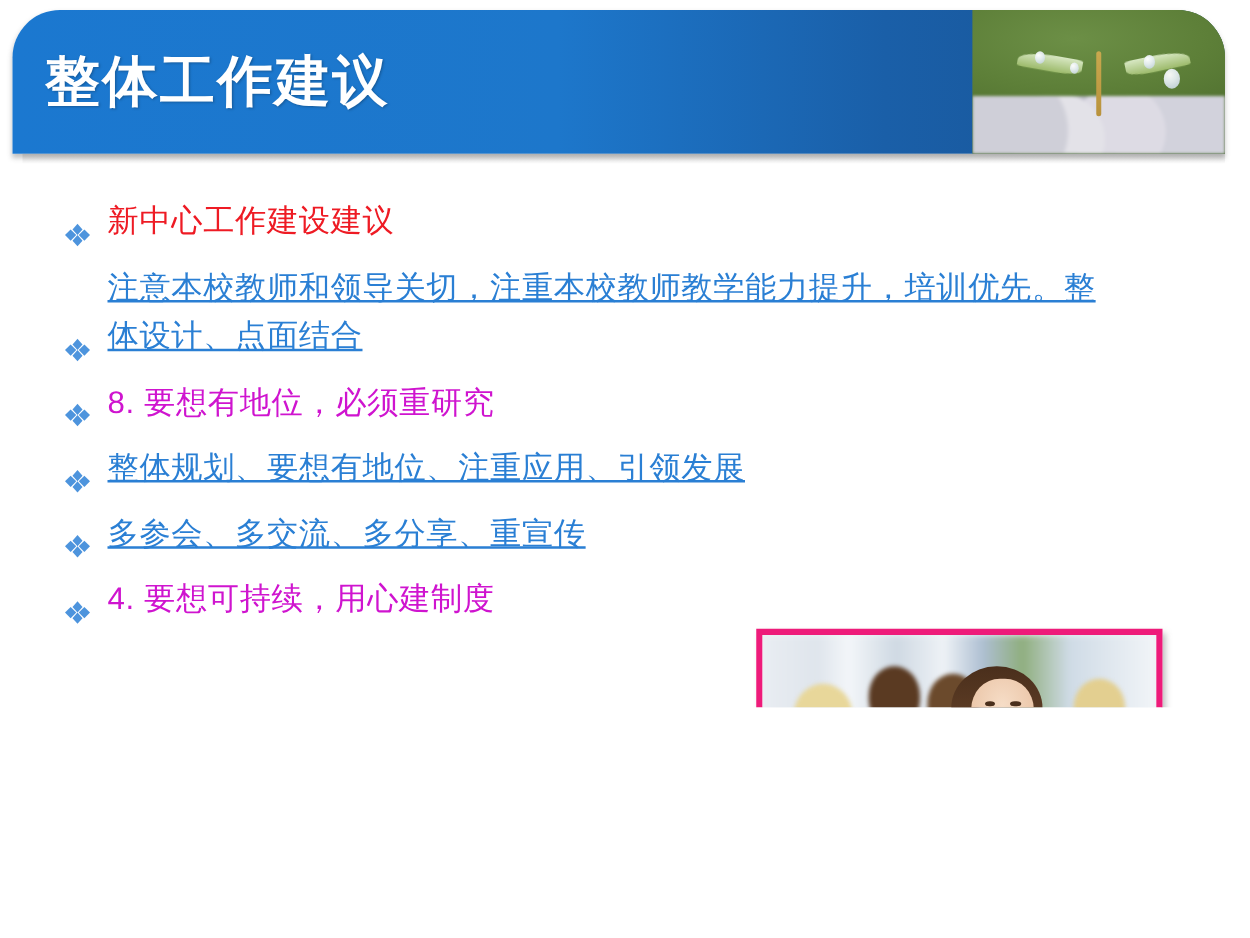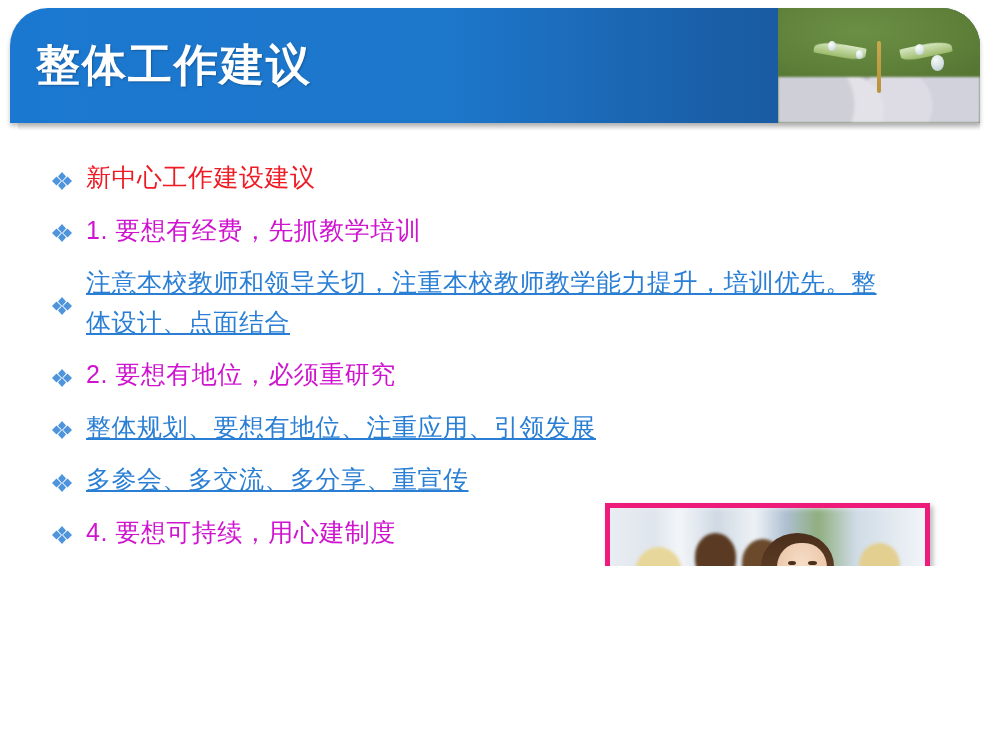--- a/index.html
+++ b/index.html
@@ -122,21 +122,21 @@
 
   
   .content {
     position: absolute;
     left: 52px;
     top: 158px;
     width: 900px;
   }
   .bullet-row {
     display: flex;
-    align-items: center;
+    align-items: flex-end;
     margin-bottom: 13px;
   }
   .bullet-mark {
     flex: 0 0 auto;
     width: 34px;
     padding-top: 6px;
     line-height: 1;
   }
   .bullet-mark svg { display: block; }
   .bullet-text {
@@ -350,54 +350,43 @@
         <svg width="20" height="20" viewBox="0 0 20 20">
           <polygon points="10,1 14,5.5 10,10 6,5.5" fill="#4d94dd"></polygon>
           <polygon points="10,10 14,14.5 10,19 6,14.5" fill="#4d94dd"></polygon>
           <polygon points="4.5,5.5 9,10 4.5,14.5 0,10" fill="#4d94dd"></polygon>
           <polygon points="15.5,5.5 20,10 15.5,14.5 11,10" fill="#4d94dd"></polygon>
         </svg>
       </span>
       <span class="bullet-text c-red">新中心工作建设建议</span>
     </div>
 
+
+    <div class="bullet-row row-wide">
+      <span class="bullet-mark">
+        <svg width="20" height="20" viewBox="0 0 20 20">
+          <polygon points="10,1 14,5.5 10,10 6,5.5" fill="#4d94dd"></polygon>
+          <polygon points="10,10 14,14.5 10,19 6,14.5" fill="#4d94dd"></polygon>
+          <polygon points="4.5,5.5 9,10 4.5,14.5 0,10" fill="#4d94dd"></polygon>
+          <polygon points="15.5,5.5 20,10 15.5,14.5 11,10" fill="#4d94dd"></polygon>
+        </svg>
+      </span>
+      <span class="bullet-text c-blue">注意本校教师和领导关切，注重本校教师教学能力提升，培训优先。整体设计、点面结合</span>
+    </div>
+
     <div class="bullet-row">
       <span class="bullet-mark">
         <svg width="20" height="20" viewBox="0 0 20 20">
           <polygon points="10,1 14,5.5 10,10 6,5.5" fill="#4d94dd"></polygon>
           <polygon points="10,10 14,14.5 10,19 6,14.5" fill="#4d94dd"></polygon>
           <polygon points="4.5,5.5 9,10 4.5,14.5 0,10" fill="#4d94dd"></polygon>
           <polygon points="15.5,5.5 20,10 15.5,14.5 11,10" fill="#4d94dd"></polygon>
         </svg>
       </span>
-      <span class="bullet-text c-purple">1. 要想有经费，先抓教学培训</span>
-    </div>
-
-    <div class="bullet-row row-wide">
-      <span class="bullet-mark">
-        <svg width="20" height="20" viewBox="0 0 20 20">
-          <polygon points="10,1 14,5.5 10,10 6,5.5" fill="#4d94dd"></polygon>
-          <polygon points="10,10 14,14.5 10,19 6,14.5" fill="#4d94dd"></polygon>
-          <polygon points="4.5,5.5 9,10 4.5,14.5 0,10" fill="#4d94dd"></polygon>
-          <polygon points="15.5,5.5 20,10 15.5,14.5 11,10" fill="#4d94dd"></polygon>
-        </svg>
-      </span>
-      <span class="bullet-text c-blue">注意本校教师和领导关切，注重本校教师教学能力提升，培训优先。整体设计、点面结合</span>
-    </div>
-
-    <div class="bullet-row">
-      <span class="bullet-mark">
-        <svg width="20" height="20" viewBox="0 0 20 20">
-          <polygon points="10,1 14,5.5 10,10 6,5.5" fill="#4d94dd"></polygon>
-          <polygon points="10,10 14,14.5 10,19 6,14.5" fill="#4d94dd"></polygon>
-          <polygon points="4.5,5.5 9,10 4.5,14.5 0,10" fill="#4d94dd"></polygon>
-          <polygon points="15.5,5.5 20,10 15.5,14.5 11,10" fill="#4d94dd"></polygon>
-        </svg>
-      </span>
-      <span class="bullet-text c-purple">2. 要想有地位，必须重研究</span>
+      <span class="bullet-text c-purple">8. 要想有地位，必须重研究</span>
     </div>
 
     <div class="bullet-row">
       <span class="bullet-mark">
         <svg width="20" height="20" viewBox="0 0 20 20">
           <polygon points="10,1 14,5.5 10,10 6,5.5" fill="#4d94dd"></polygon>
           <polygon points="10,10 14,14.5 10,19 6,14.5" fill="#4d94dd"></polygon>
           <polygon points="4.5,5.5 9,10 4.5,14.5 0,10" fill="#4d94dd"></polygon>
           <polygon points="15.5,5.5 20,10 15.5,14.5 11,10" fill="#4d94dd"></polygon>
         </svg>

